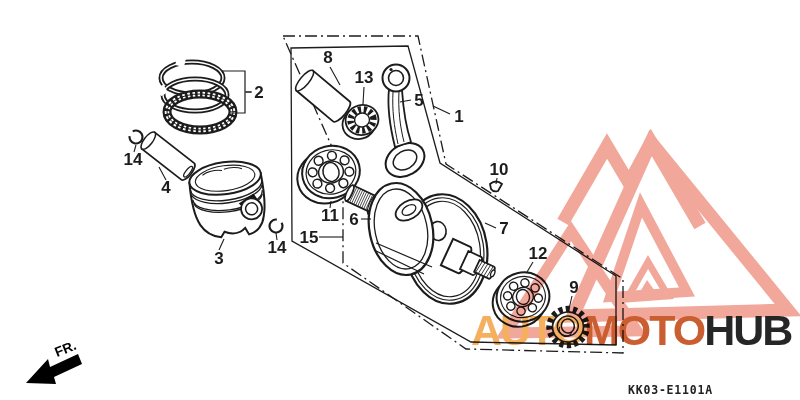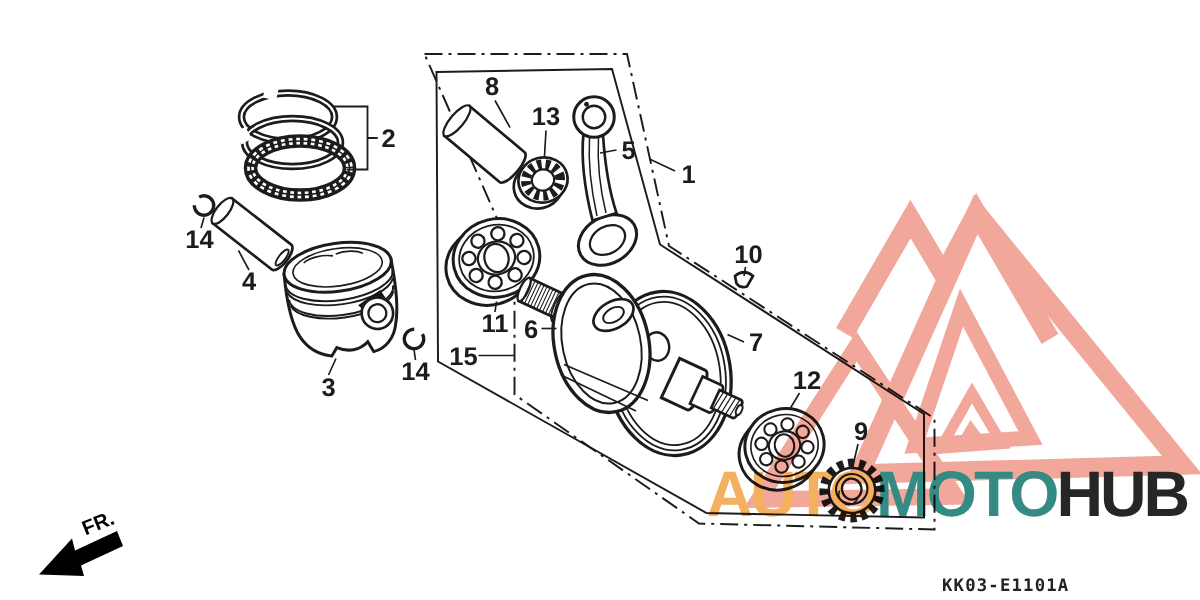--- a/index.html
+++ b/index.html
@@ -211,16 +211,16 @@
       <g fill="none" stroke="#f0988a" stroke-width="13" stroke-linejoin="miter">
         <path d="M563,222 L607,146 L629,183 L651,142 L700,226"></path>
         <path d="M651,142 L788,310 L573,316 Z"></path>
         <path stroke-width="10" d="M641,205 L687,292 L610,297 Z"></path>
         <path stroke-width="7" d="M648,262 L668,296 L627,299 Z"></path>
         <path stroke-width="11" d="M571,231 L637,331 L506,333 Z"></path>
       </g>
       <path fill="#f0988a" stroke="none" d="M647,280 L655,291 L640,292 Z"></path>
     </svg>
     <div id="brandtext">
-      <span style="color:#f2a243">AUTO</span><span style="color:#0f766e">MOTO</span><span style="color:#000000">HUB</span>
+      <span style="color:#f2a243">AUTO</span><span style="color:#c2410c">MOTO</span><span style="color:#000000">HUB</span>
     </div>
   </div>
 </div>
 
 </body></html>

